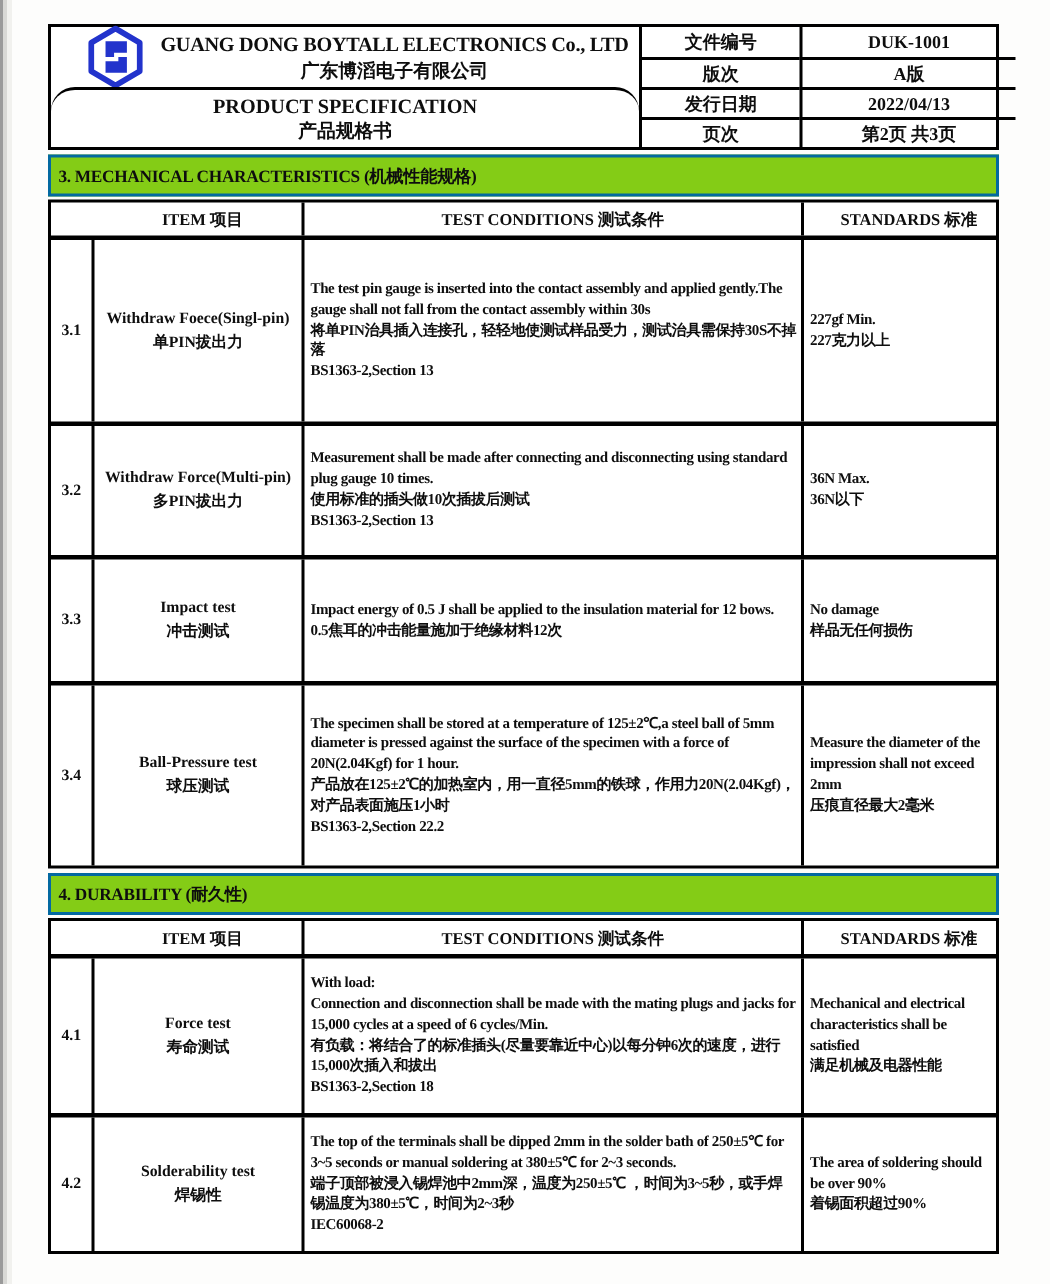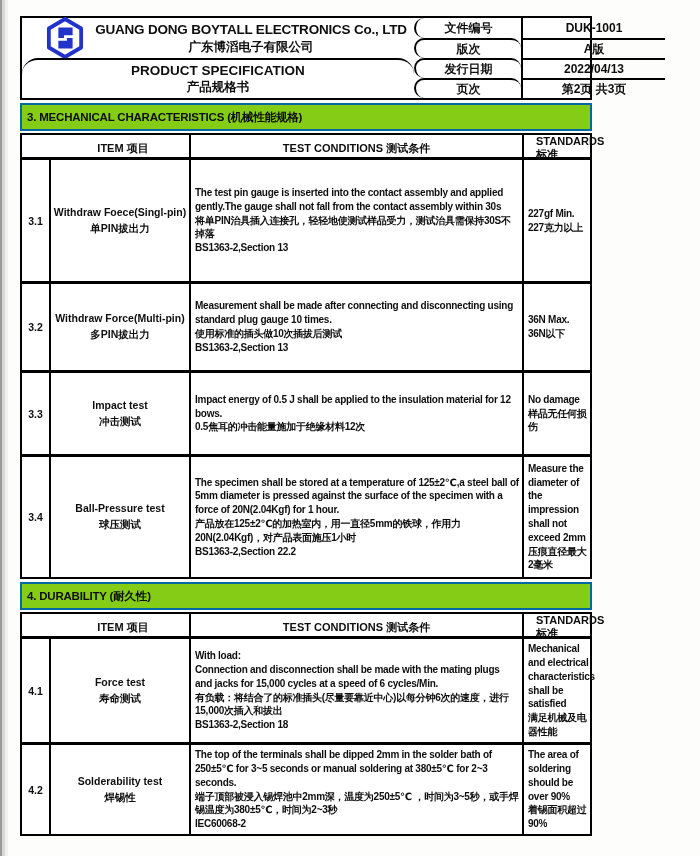--- a/index.html
+++ b/index.html
@@ -4,29 +4,29 @@
 <style>
   html,body{margin:0;padding:0;}
   body{
     width:700px;height:856px;position:relative;background:#fdfdfc;
     font-family:"Liberation Sans","DejaVu Sans",sans-serif;
     font-weight:700;color:#0e0e0e;overflow:hidden;
     -webkit-font-smoothing:antialiased;
   }
   .edge{position:absolute;left:0;top:0;width:8px;height:100%;
     background:linear-gradient(90deg,#9a9a9a 0 2px,#d8d8d5 2px 5px,#f1f1ee 5px 8px);}
-  .doc{position:absolute;left:20px;top:16px;width:572px;}
+  .doc{position:absolute;left:32px;top:16px;width:634px;font-family:Liberation Serif, serif;}
 
   
   .hdr{display:grid;grid-template-columns:392px 107px 144px;
        grid-template-rows:repeat(4,20px);border:2px solid #000;background:#fff;}
   .hdr>.cell{display:flex;align-items:center;justify-content:center;box-sizing:border-box;}
   .company{grid-column:1;grid-row:1/3;justify-content:flex-start;padding-left:16px;gap:10px;}
   .titleblk{grid-column:1;grid-row:3/5;flex-direction:column;border-top:2px solid #000;line-height:1.25;border-radius:16px;}
-  .lbl{grid-column:2;border-left:2px solid #000;font-size:12px;border-radius:10px;}
+  .lbl{grid-column:2;border-left:2px solid #000;font-size:12px;}
   .val{grid-column:3;border-left:2px solid #000;font-size:12px;}
   .rr2{border-top:2px solid #000;}
   .logo{width:40px;height:42px;display:inline-flex;align-items:center;justify-content:center;}
   .logo svg{width:38px;height:42px;}
   .cnames{display:flex;flex-direction:column;align-items:center;line-height:1.3;}
   .c-en{font-size:13.5px;letter-spacing:-0.2px;}
   .c-cn{font-size:12.5px;}
   .t-en{font-size:13.5px;}
   .t-cn{font-size:12.5px;}
 

